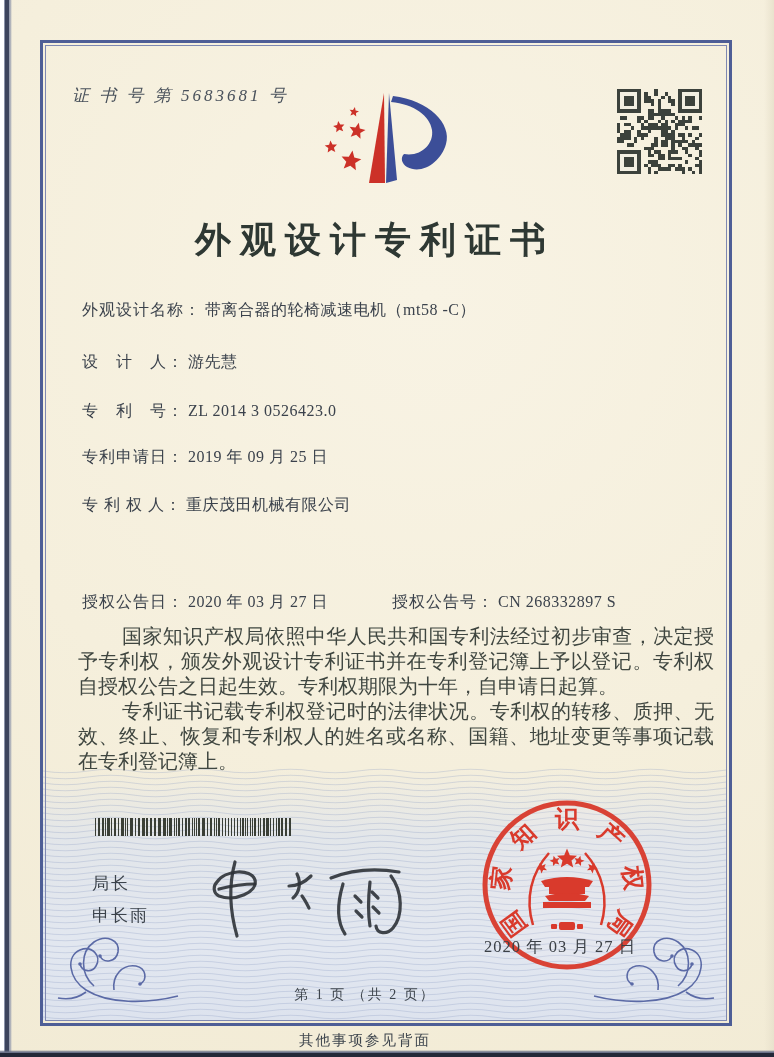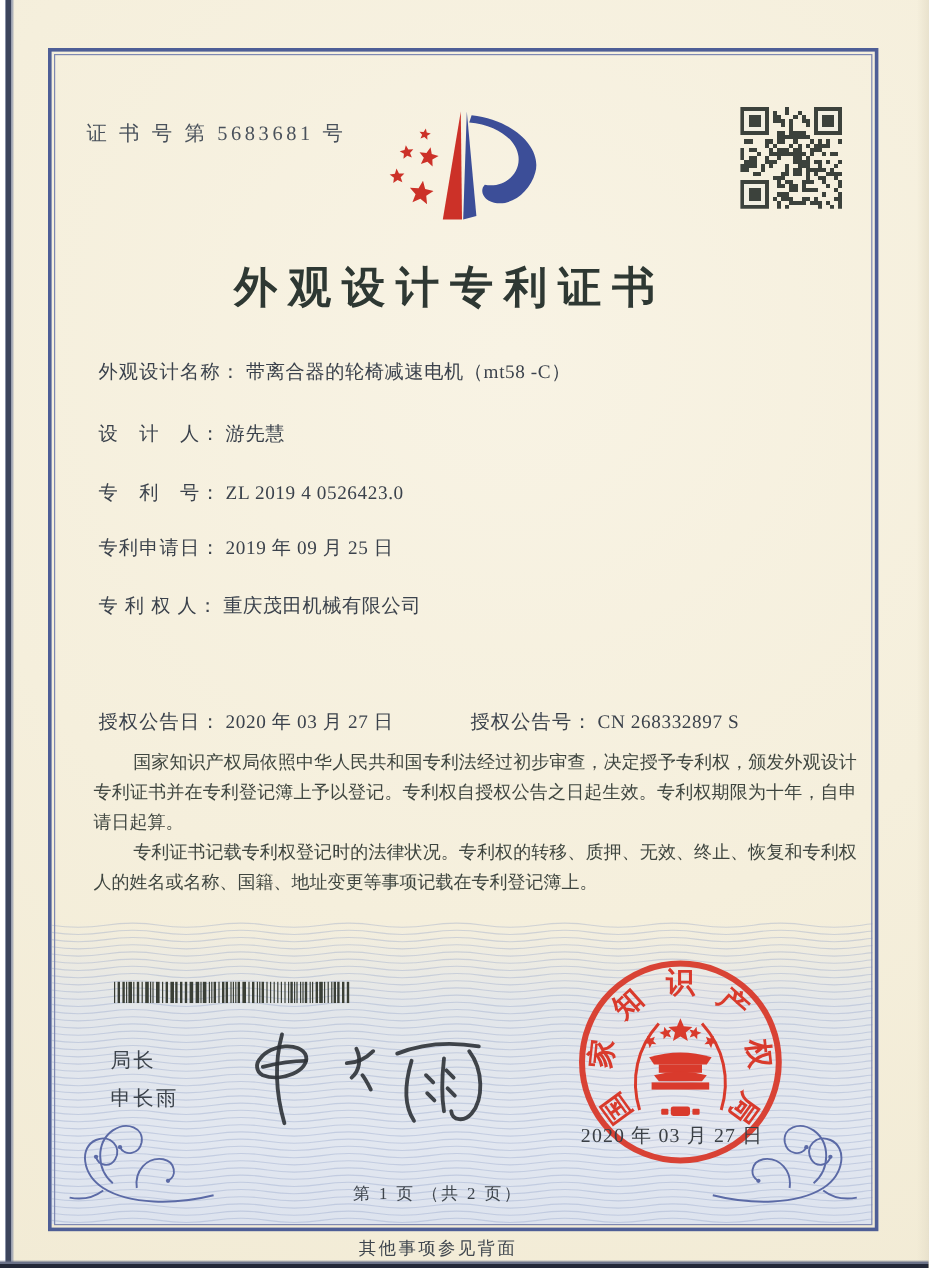--- a/index.html
+++ b/index.html
@@ -19,29 +19,29 @@
   
   .frame{left:40px;top:40px;width:686px;height:980px;border:3px solid #4e5e96;z-index:6;pointer-events:none;}
   .frame::after{content:'';position:absolute;inset:2px;border:1px solid #7e88b2;}
   
   .guilloche{left:43px;top:768px;width:684px;height:252px;z-index:1;
     background:linear-gradient(180deg, rgba(226,231,240,0) 0px, rgba(222,228,238,.8) 70px, #e2e7f0 180px, #dde3ee 100%);}
   .guilloche svg{position:absolute;left:0;top:0;}
   .flourish{z-index:2;}
   .flourish svg path{stroke:#5b6aa6;stroke-width:1.6;fill:none;}
   .flourish svg circle{fill:#5b6aa6;}
-  .cert-no{left:72px;top:100px;font-size:17px;letter-spacing:3px;color:#49515b;z-index:3;}
+  .cert-no{left:72px;top:84px;font-size:17px;letter-spacing:3px;color:#49515b;z-index:3;font-style:italic;}
   .title{left:0;top:216px;width:750px;text-align:center;font-size:36px;font-weight:bold;
     letter-spacing:9px;color:#2e3833;z-index:3;}
   .field{left:82px;font-size:16px;z-index:3;white-space:nowrap;color:#3b424c;}
   .field .lbl{letter-spacing:1px;}
   .field .val{margin-left:4px;letter-spacing:0.5px;}
   .field2{left:392px;}
   .paras{left:78px;top:624px;width:636px;z-index:3;}
-  .paras p{margin:0;font-size:15px;line-height:25px;text-indent:2.2em;text-align:justify;color:#3f4640;}
+  .paras p{margin:0;font-size:20px;line-height:25px;text-indent:2.2em;text-align:justify;color:#3f4640;}
   .signer{left:92px;font-size:17px;letter-spacing:2px;color:#3c434b;z-index:3;text-align:center;}
   .sig{left:205px;top:856px;z-index:3;}
   .sig path{stroke:#2d3237;stroke-width:3.2;fill:none;stroke-linecap:round;opacity:.9;}
   .seal{left:481px;top:799px;z-index:3;}
   .seal-char{font-family:"Liberation Serif","DejaVu Serif",serif;font-weight:bold;font-size:24px;fill:#d93a2c;}
   .emblem{fill:#d93a2c;}
   .emblem .wheat{fill:none;stroke:#d93a2c;stroke-width:2.5;}
   .seal-date{left:484px;top:936px;width:180px;font-size:16.5px;letter-spacing:1px;color:#3b4046;z-index:4;}
   .page-note{left:0;top:986px;width:730px;text-align:center;font-size:14px;letter-spacing:2px;color:#3d444c;z-index:3;}
   .back-note{left:0;top:1031px;width:730px;text-align:center;font-size:14.5px;letter-spacing:2px;color:#3f464e;z-index:3;}
@@ -345,21 +345,21 @@
 
   <div class="abs title">外观设计专利证书</div>
 
   <div class="abs field" style="top:300px">
     <span class="lbl">外观设计名称：</span><span class="val">带离合器的轮椅减速电机（mt58 -C）</span>
   </div>
   <div class="abs field" style="top:352px">
     <span class="lbl">设　计　人：</span><span class="val">游先慧</span>
   </div>
   <div class="abs field" style="top:401px">
-    <span class="lbl">专　利　号：</span><span class="val">ZL 2019 4 0526423.0</span>
+    <span class="lbl">专　利　号：</span><span class="val">ZL 2014 3 0526423.0</span>
   </div>
   <div class="abs field" style="top:447px">
     <span class="lbl">专利申请日：</span><span class="val">2019 年 09 月 25 日</span>
   </div>
   <div class="abs field" style="top:495px">
     <span class="lbl">专 利 权 人：</span><span class="val">重庆茂田机械有限公司</span>
   </div>
   <div class="abs field" style="top:592px">
     <span class="lbl">授权公告日：</span><span class="val">2020 年 03 月 27 日</span>
   </div>

